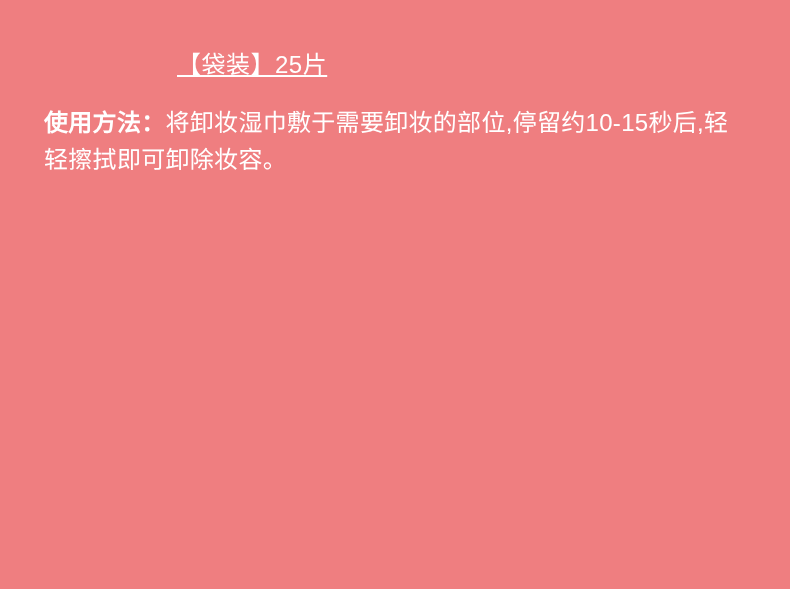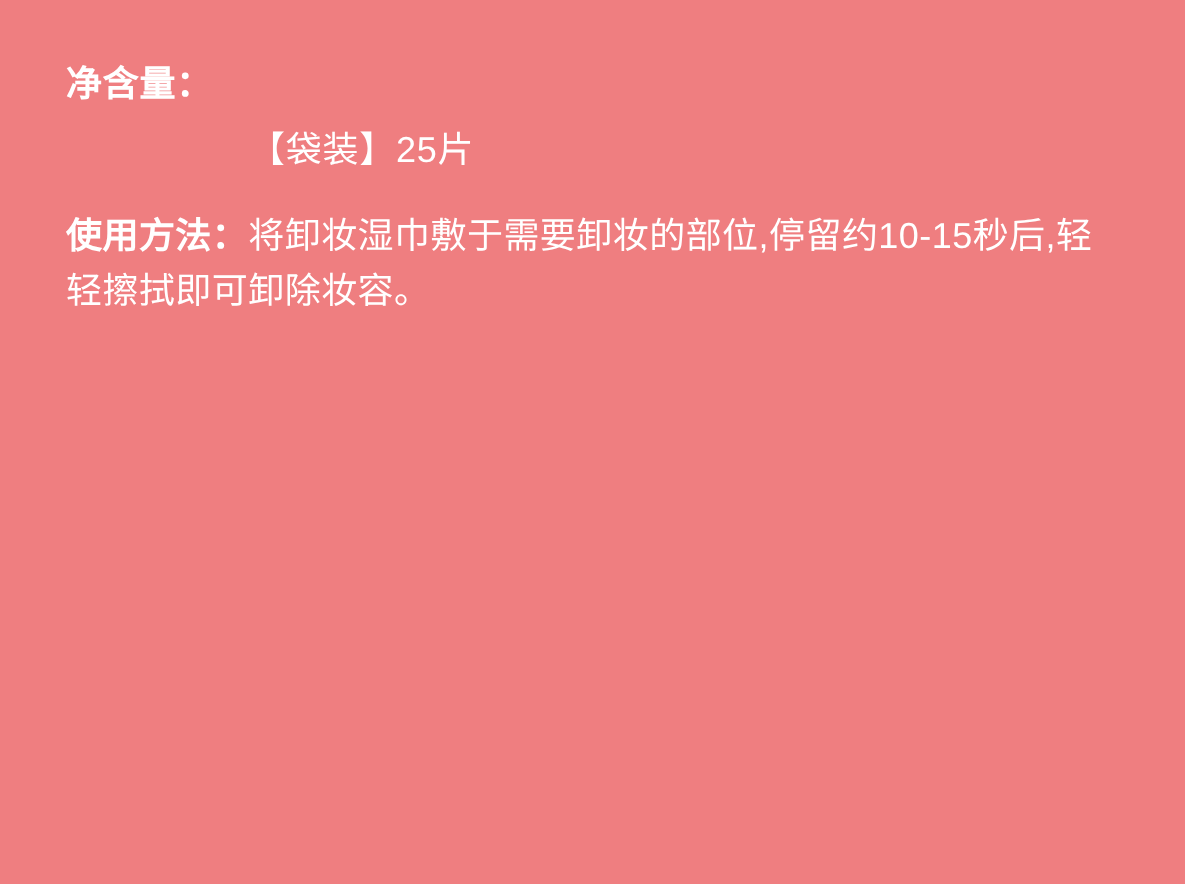--- a/index.html
+++ b/index.html
@@ -53,21 +53,22 @@
     margin-left: 8px;
     letter-spacing: 0.5px;
   }
   .sub-row {
     display: flex;
     align-items: baseline;
     margin-bottom: 9px;
     padding-left: 122px;
   }
   .sub-row .value {
-    margin-left: 0;
+    margin-left: 11px;
+    text-decoration: underline;
   }
   .block {
   }
   .block-text {
     font-size: 24px;
     line-height: 37px;
     letter-spacing: 0.3px;
   }
   .block-text .inline-label {
     font-weight: bold;
@@ -80,21 +81,20 @@
 <body style="background: rgb(239, 126, 128); color: rgb(255, 255, 255);">
 
 <div class="page">
 
   <div class="spec-grid">
 
 
 
     <div class="spec-row">
       <div class="spec-col-left">
-        <span class="label">净含量：</span>
       </div>
     </div>
 
     <div class="sub-row">
       <span class="value">【袋装】25片</span>
     </div>
 
   </div>
 
   <div class="block">

